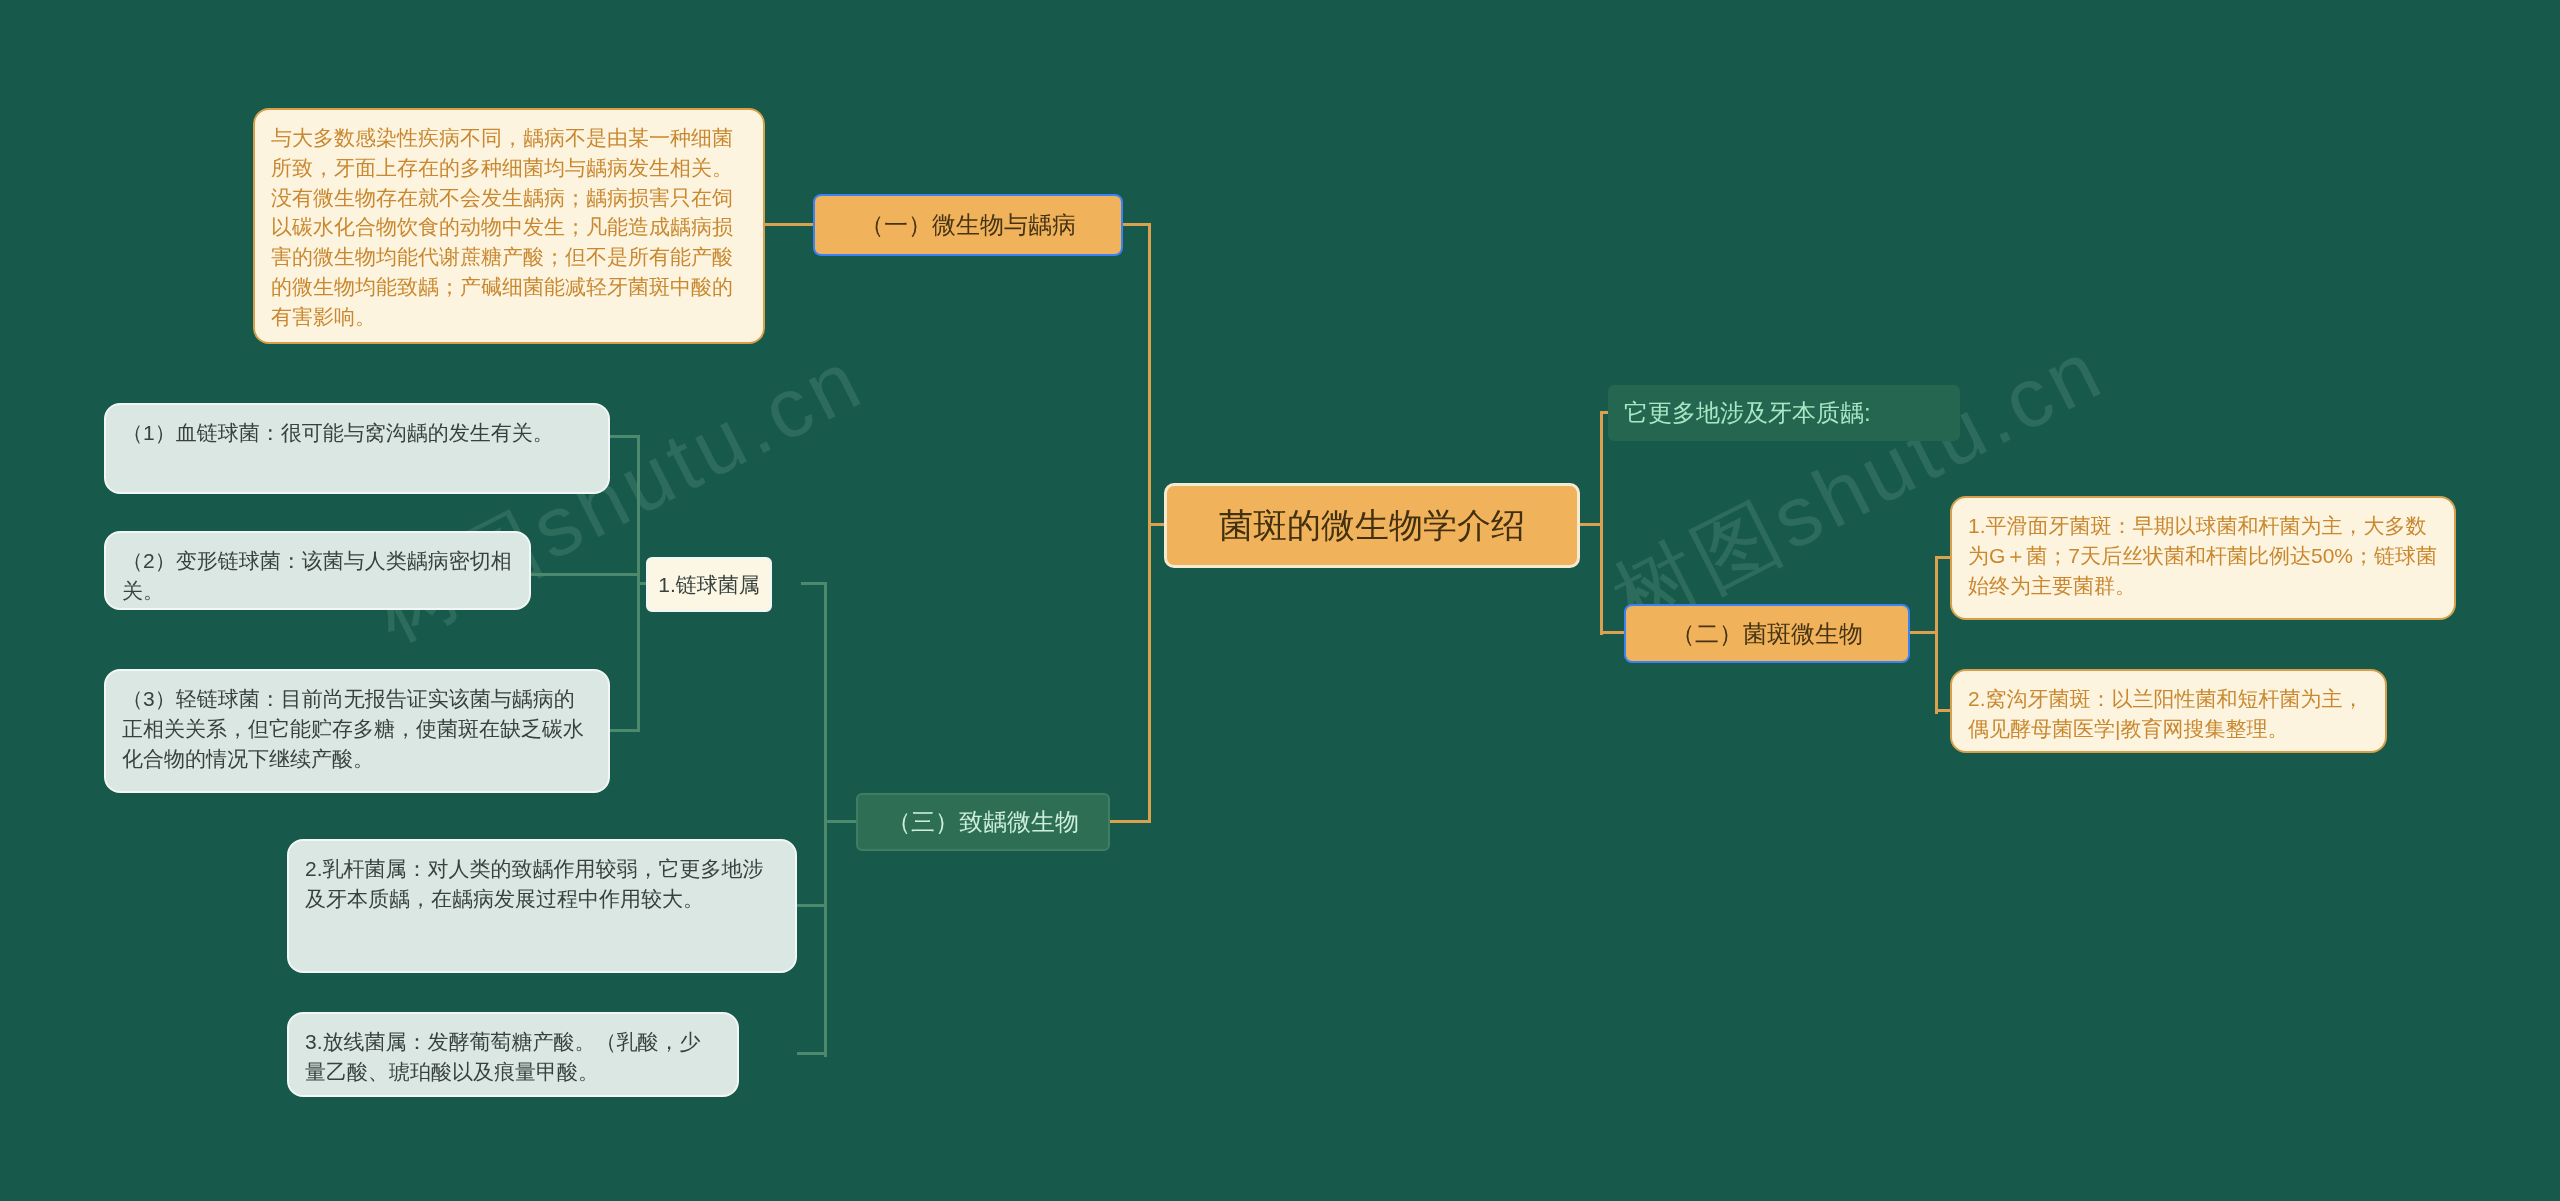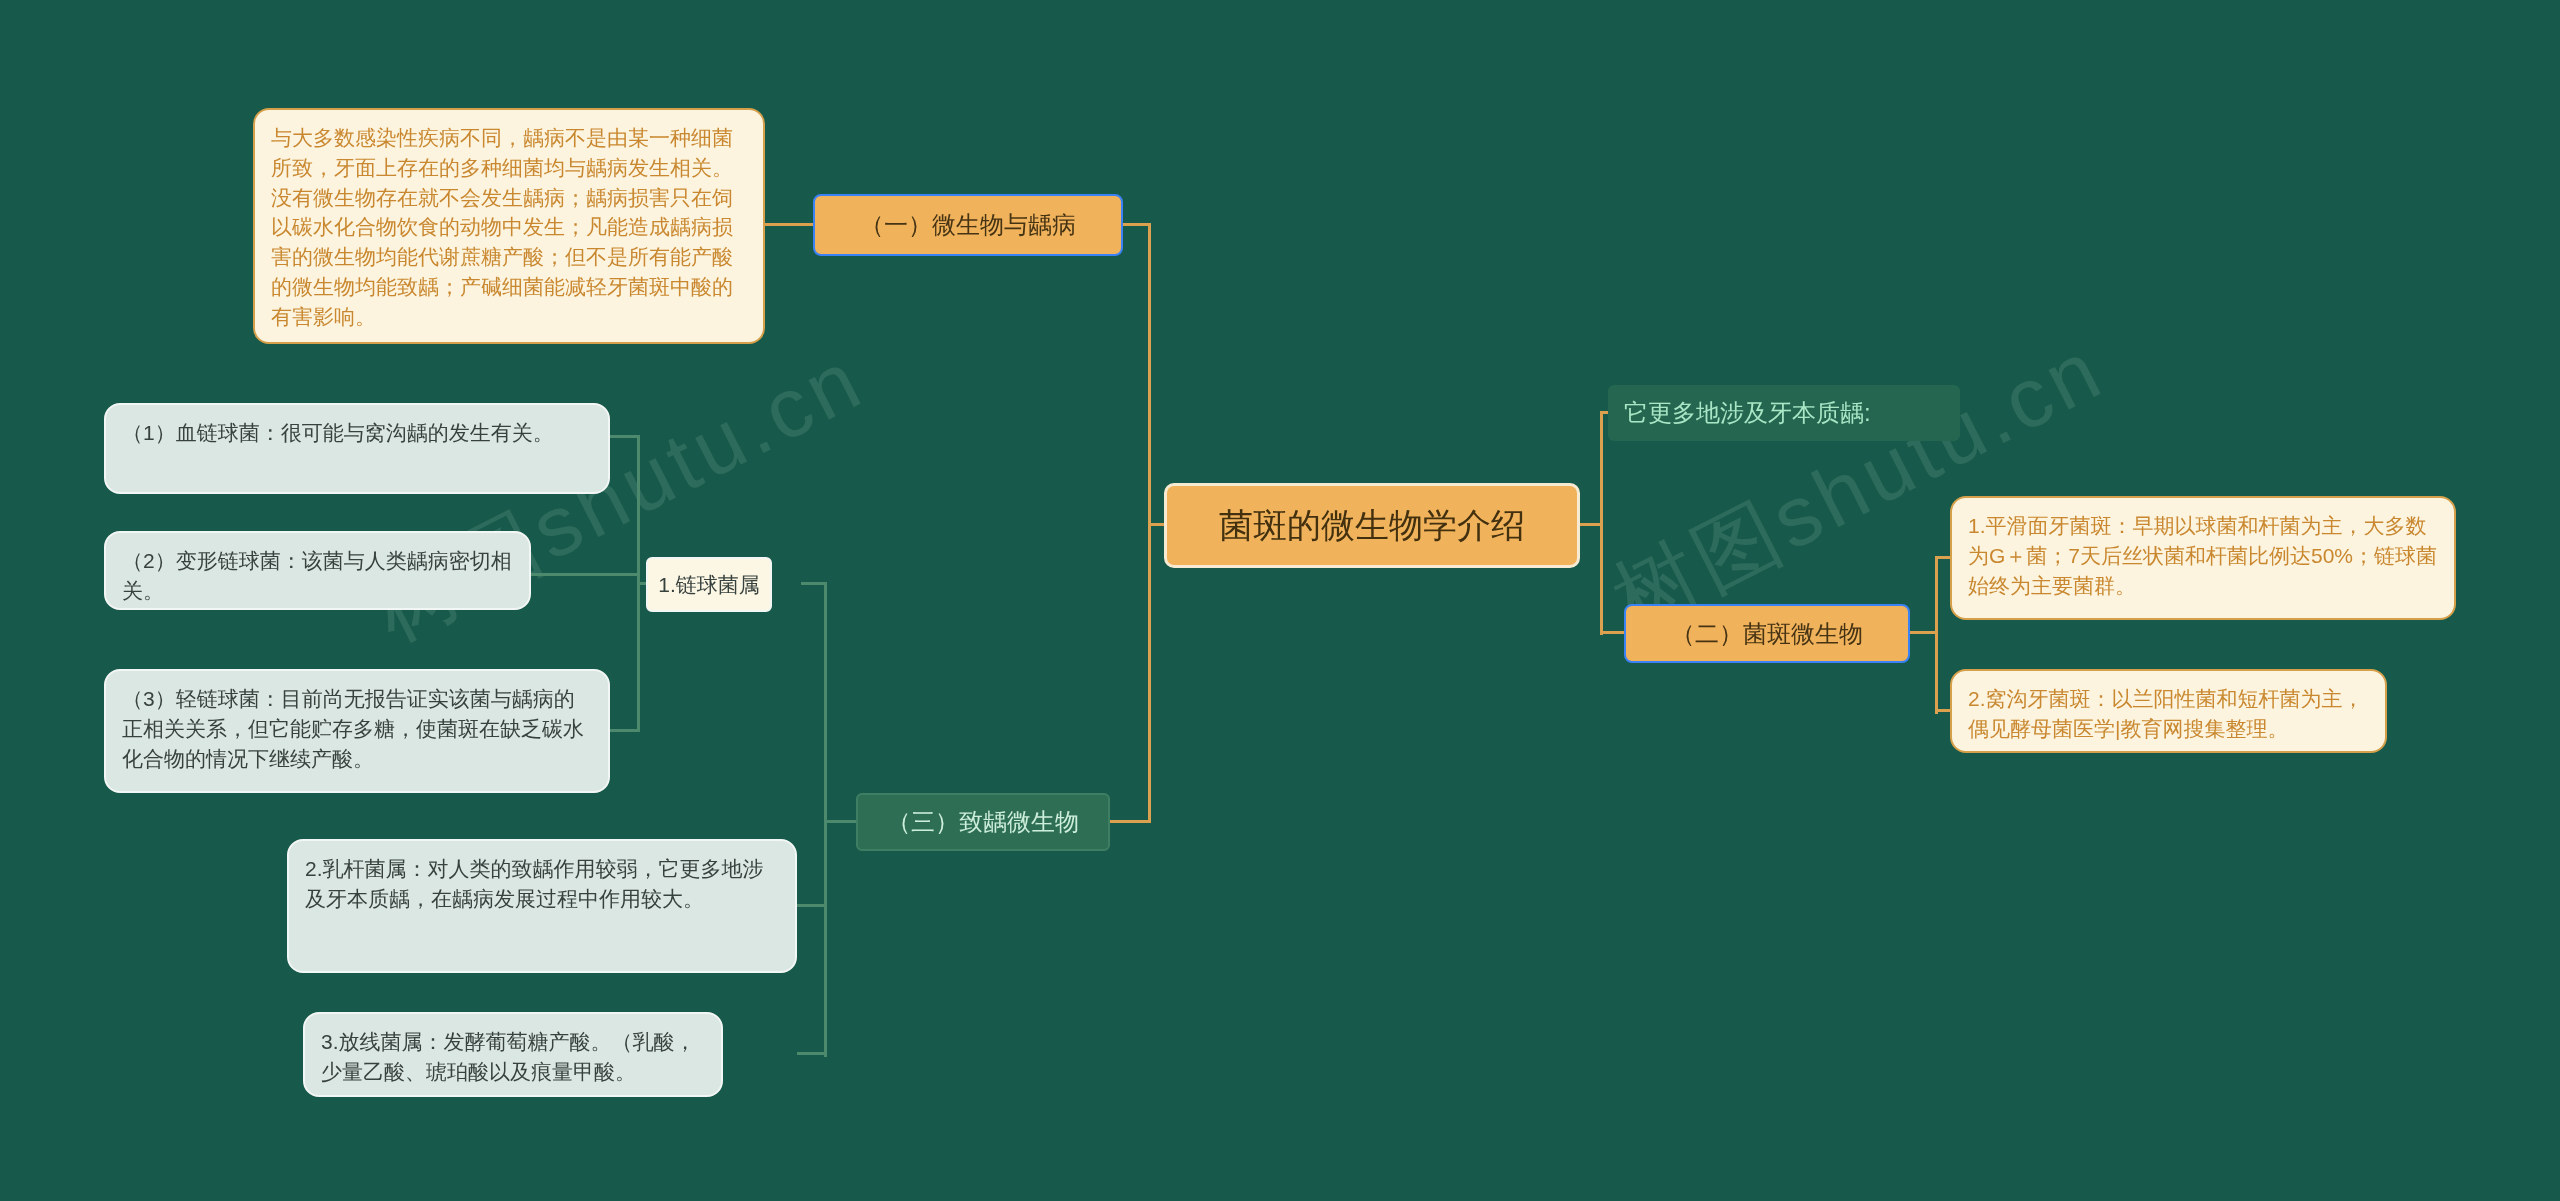--- a/index.html
+++ b/index.html
@@ -134,20 +134,20 @@
   <div class="box cream" style="left:253px; top:108px; width:512px; height:236px;">与大多数感染性疾病不同，龋病不是由某一种细菌所致，牙面上存在的多种细菌均与龋病发生相关。没有微生物存在就不会发生龋病；龋病损害只在饲以碳水化合物饮食的动物中发生；凡能造成龋病损害的微生物均能代谢蔗糖产酸；但不是所有能产酸的微生物均能致龋；产碱细菌能减轻牙菌斑中酸的有害影响。</div>
 
   <div class="node greentopic" style="left:856px; top:793px; width:254px; height:58px;">（三）致龋微生物</div>
 
   <div class="node smalltopic" style="left:646px; top:557px; width:126px; height:55px;">1.链球菌属</div>
   <div class="box light" style="left:104px; top:392px; width:506px; height:91px;margin-top:11px;">（1）血链球菌：很可能与窝沟龋的发生有关。</div>
   <div class="box light" style="left:104px; top:531px; width:427px; height:79px;">（2）变形链球菌：该菌与人类龋病密切相关。</div>
   <div class="box light" style="left:104px; top:669px; width:506px; height:124px;">（3）轻链球菌：目前尚无报告证实该菌与龋病的正相关关系，但它能贮存多糖，使菌斑在缺乏碳水化合物的情况下继续产酸。</div>
 
   <div class="box light" style="left:287px; top:839px; width:510px; height:134px;">2.乳杆菌属：对人类的致龋作用较弱，它更多地涉及牙本质龋，在龋病发展过程中作用较大。</div>
-  <div class="box light" style="left:287px; top:1012px; width:420px; height:85px;margin-left:16px;">3.放线菌属：发酵葡萄糖产酸。（乳酸，少量乙酸、琥珀酸以及痕量甲酸。</div>
+  <div class="box light" style="left:287px; top:1012px; width:452px; height:85px;">3.放线菌属：发酵葡萄糖产酸。（乳酸，少量乙酸、琥珀酸以及痕量甲酸。</div>
 
   <div class="node greenlabel" style="left:1608px; top:385px; width:352px; height:56px;">它更多地涉及牙本质龋:</div>
   <div class="node orangetopic" style="left:1624px; top:604px; width:286px; height:59px;">（二）菌斑微生物</div>
   <div class="box cream" style="left:1950px; top:496px; width:506px; height:124px;">1.平滑面牙菌斑：早期以球菌和杆菌为主，大多数为G＋菌；7天后丝状菌和杆菌比例达50%；链球菌始终为主要菌群。</div>
   <div class="box cream" style="left:1950px; top:669px; width:437px; height:84px;">2.窝沟牙菌斑：以兰阳性菌和短杆菌为主，偶见酵母菌医学|教育网搜集整理。</div>
 
 </div>
 
 </body></html>

